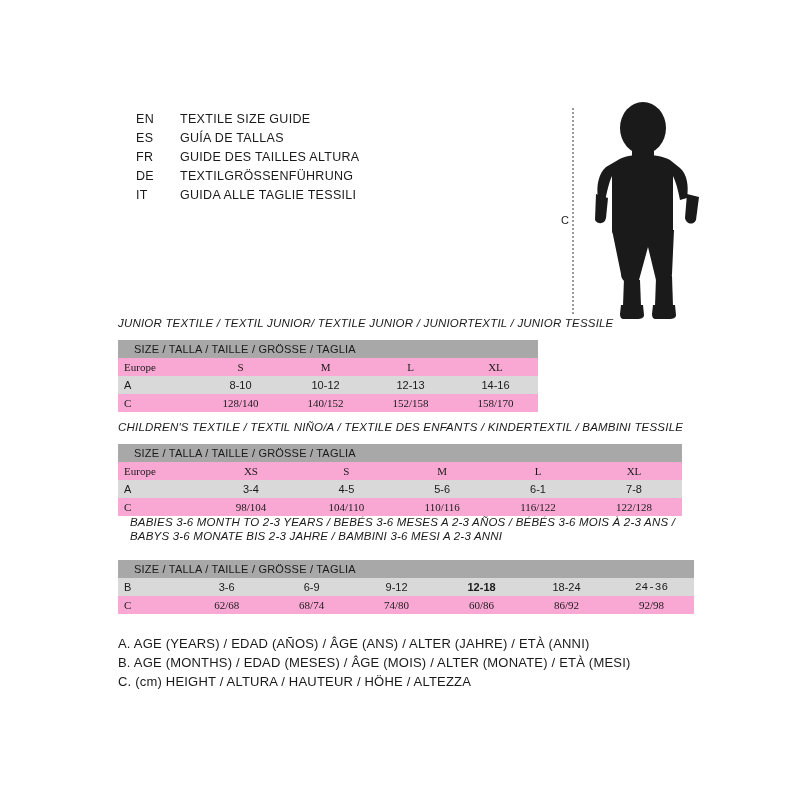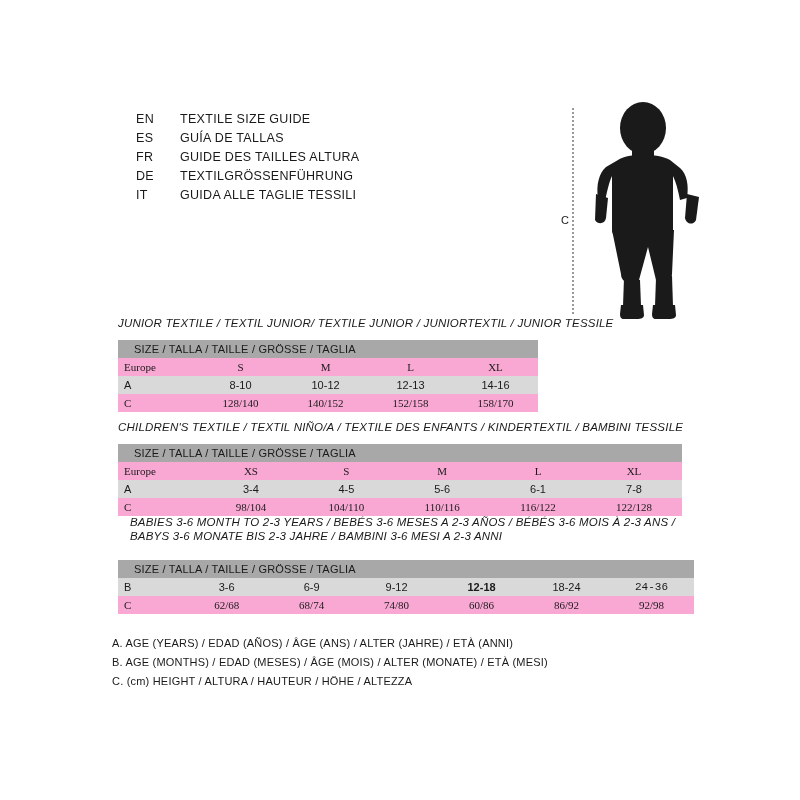--- a/index.html
+++ b/index.html
@@ -113,23 +113,23 @@
     background: #d9d9d9;
   }
   table.size-table tr.plain td {
     background: #f9a8d4;
     font-family: Liberation Serif, serif;
   }
 
   
   .footnotes {
     position: absolute;
-    left: 112px;
+    left: 118px;
     top: 634px;
-    font-size: 11px;
+    font-size: 13px;
     line-height: 19px;
     letter-spacing: .2px;
     color: #1a1a1a;
   }
 </style>
 </head>
 <body>
 
 <div class="page">
 

